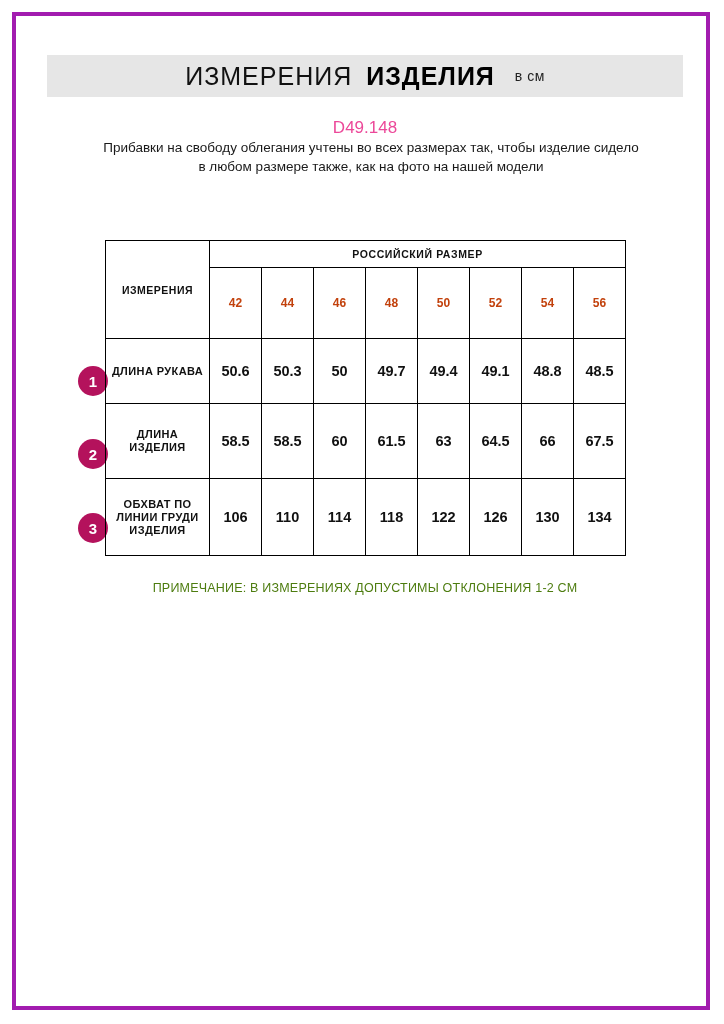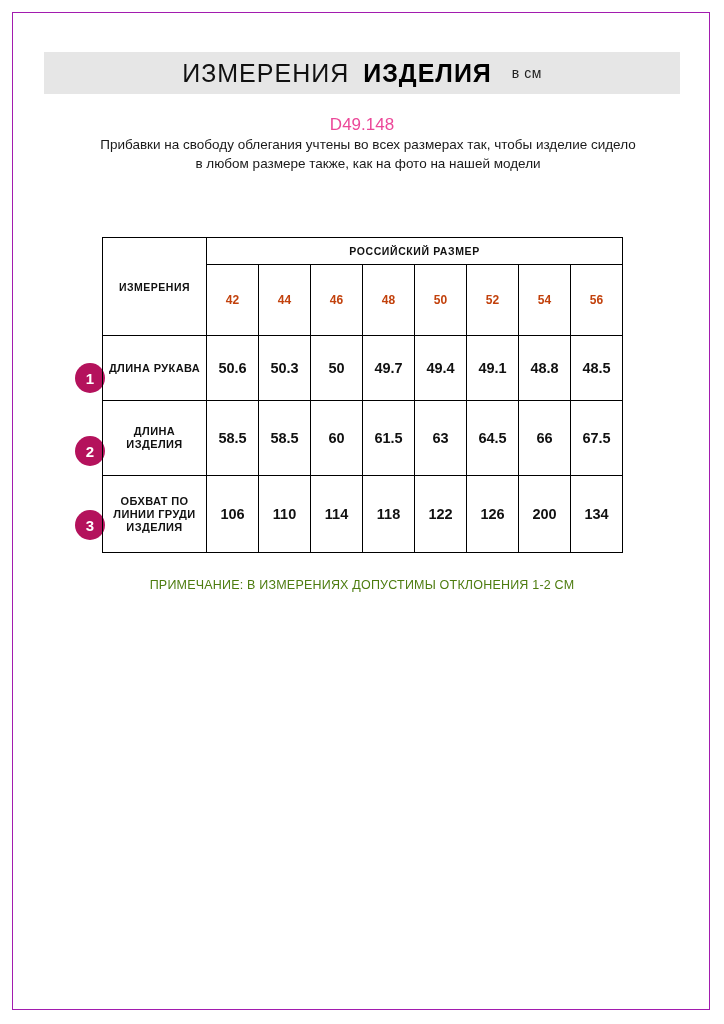--- a/index.html
+++ b/index.html
@@ -14,21 +14,21 @@
     color: #1a1a1a;
     position: relative;
     overflow: hidden;
   }
   .page {
     position: absolute;
     left: 12px;
     top: 12px;
     width: 698px;
     height: 998px;
-    border: 1px solid #a21caf;
+    border: 4px solid #a21caf;
     box-sizing: border-box;
     background: #fff;
   }
   .header-band {
     position: absolute;
     left: 31px;
     top: 39px;
     width: 636px;
     height: 42px;
     background: #e6e6e6;
@@ -233,21 +233,21 @@
         </tr>
 
         <tr class="r3">
           <td class="row-label">ОБХВАТ ПО ЛИНИИ ГРУДИ ИЗДЕЛИЯ</td>
           <td class="row-val">106</td>
           <td class="row-val">110</td>
           <td class="row-val">114</td>
           <td class="row-val">118</td>
           <td class="row-val">122</td>
           <td class="row-val">126</td>
-          <td class="row-val">200</td>
+          <td class="row-val">130</td>
           <td class="row-val">134</td>
         </tr>
       </tbody>
     </table>
   </div>
 
   <div class="note">ПРИМЕЧАНИЕ: В ИЗМЕРЕНИЯХ ДОПУСТИМЫ ОТКЛОНЕНИЯ 1-2 СМ</div>
 
 </div>
 

